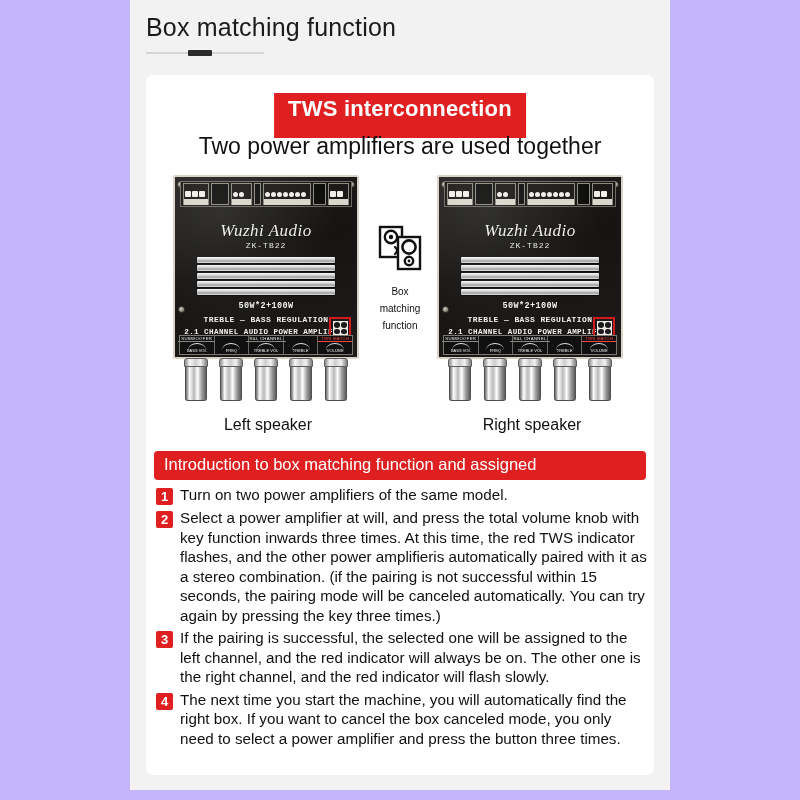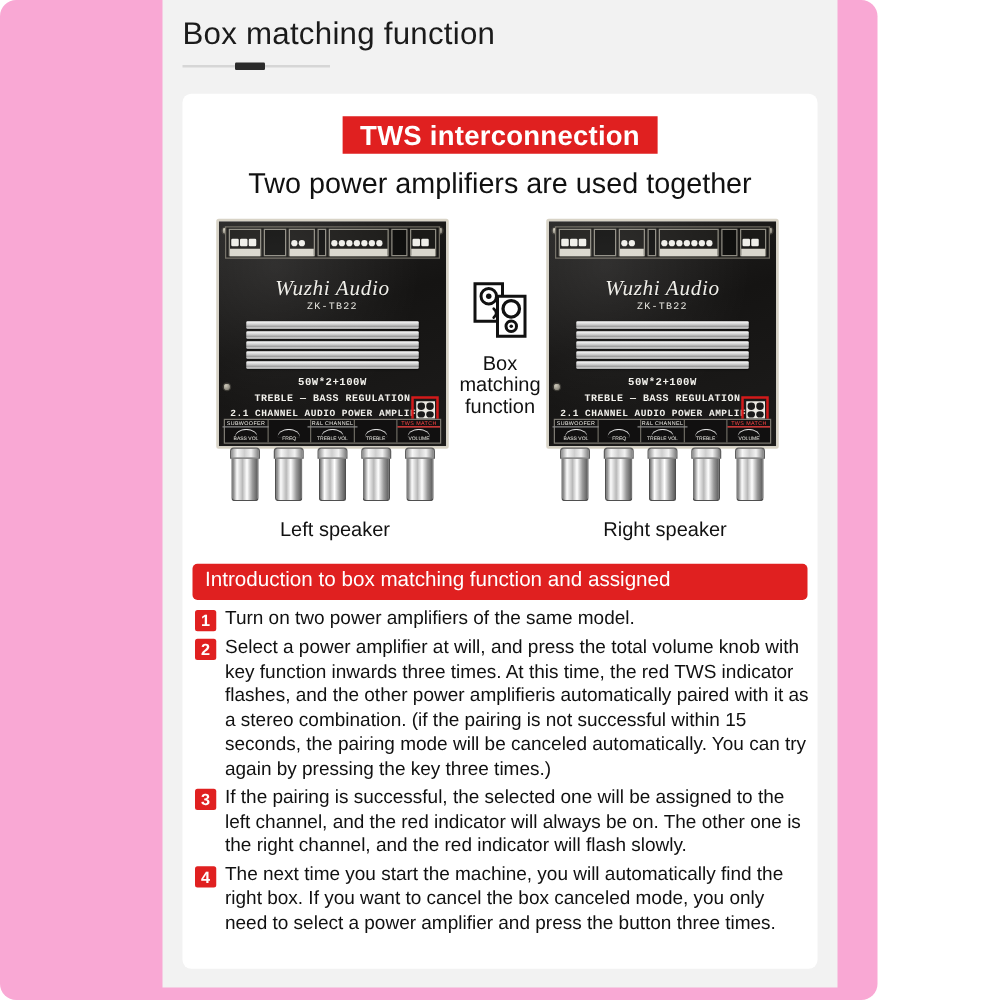--- a/index.html
+++ b/index.html
@@ -2,21 +2,21 @@
 <html><head>
 <meta charset="utf-8">
 <style>
   * { box-sizing: border-box; margin: 0; padding: 0; }
   html, body {
     width: 800px; height: 800px;
     background: #ffffff;
     font-family: "Liberation Sans", sans-serif;
     overflow: hidden;
   }
-  .page { position: relative; width: 702px; height: 800px; background: #f9a8d4; border-radius: 13px; }
+  .page { position: relative; width: 800px; height: 800px; background: #c4b5fd; }
 
   
   .panel {
     position: absolute;
     left: 130px; top: 0; width: 540px; height: 790px;
     background: #f2f2f2;
   }
 
   
   .header { position: absolute; left: 146px; top: 10px; width: 500px; }
@@ -38,21 +38,21 @@
     position: absolute; left: 146px; top: 75px;
     width: 508px; height: 700px;
     background: #ffffff; border-radius: 7px;
   }
 
   
   .tws-banner {
     position: absolute; left: 50%; top: 18px; transform: translateX(-50%);
     background: #e02020; color: #ffffff;
     font-size: 22px; font-weight: bold;
-    padding: 3px 14px 1px 14px; white-space: nowrap;
+    padding: 3px 14px 16px 14px; white-space: nowrap;
     letter-spacing: 0.2px;
     text-align: right;
   }
   .tws-sub {
     position: absolute; left: 0; right: 0; top: 58px;
     text-align: center; font-size: 23px; color: #111; font-weight: 400;
   }
 
   
   .boards {
@@ -179,21 +179,21 @@
     margin-top: 10px; text-align: center; font-size: 16px; color: #111;
   }
 
   
   .center-col {
     width: 74px; display: flex; flex-direction: column;
     align-items: center; padding-top: 50px;
   }
   .spk-icon { width: 46px; height: 52px; }
   .center-text {
-    margin-top: 6px; font-size: 16px; color: #111; text-align: center;
+    margin-top: 6px; font-size: 10px; color: #111; text-align: center;
     line-height: 17px;
   }
 
   
   .intro-banner {
     position: absolute; left: 8px; top: 376px; width: 492px;
     background: #e02020; color: #fff; border-radius: 4px;
     font-size: 16.5px; padding: 4px 10px 6px 10px; white-space: nowrap;
   }
 

